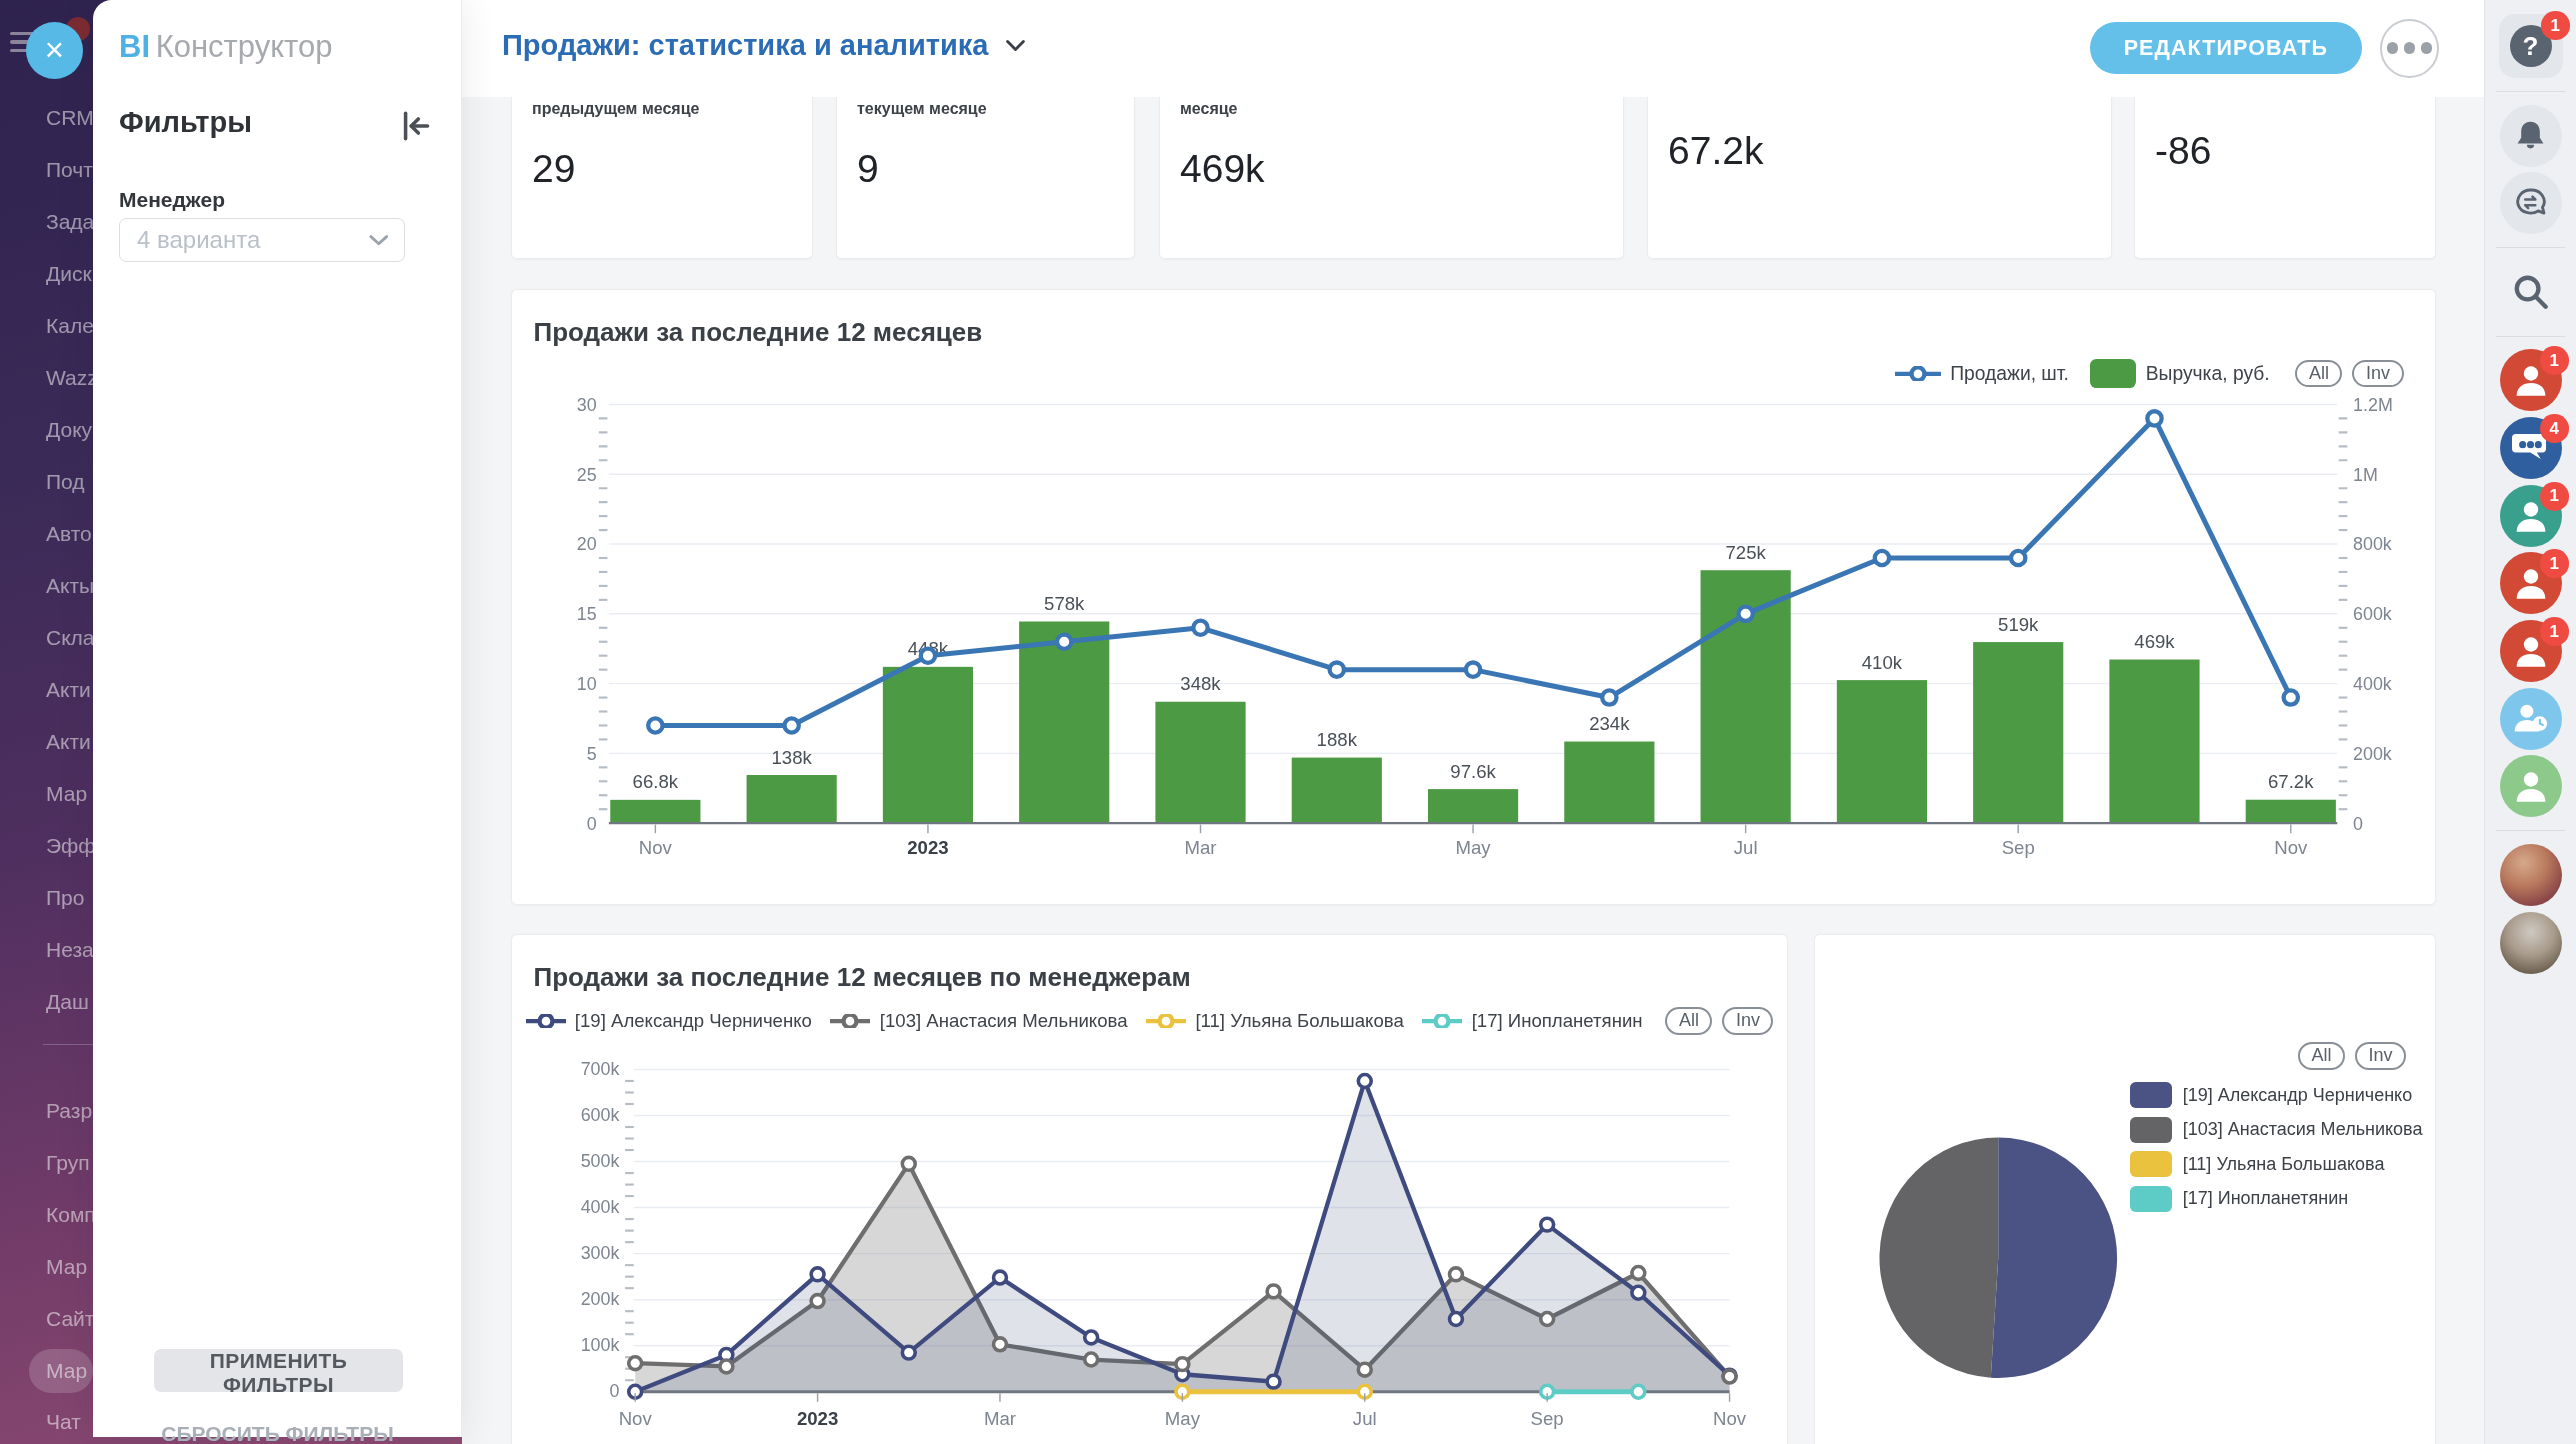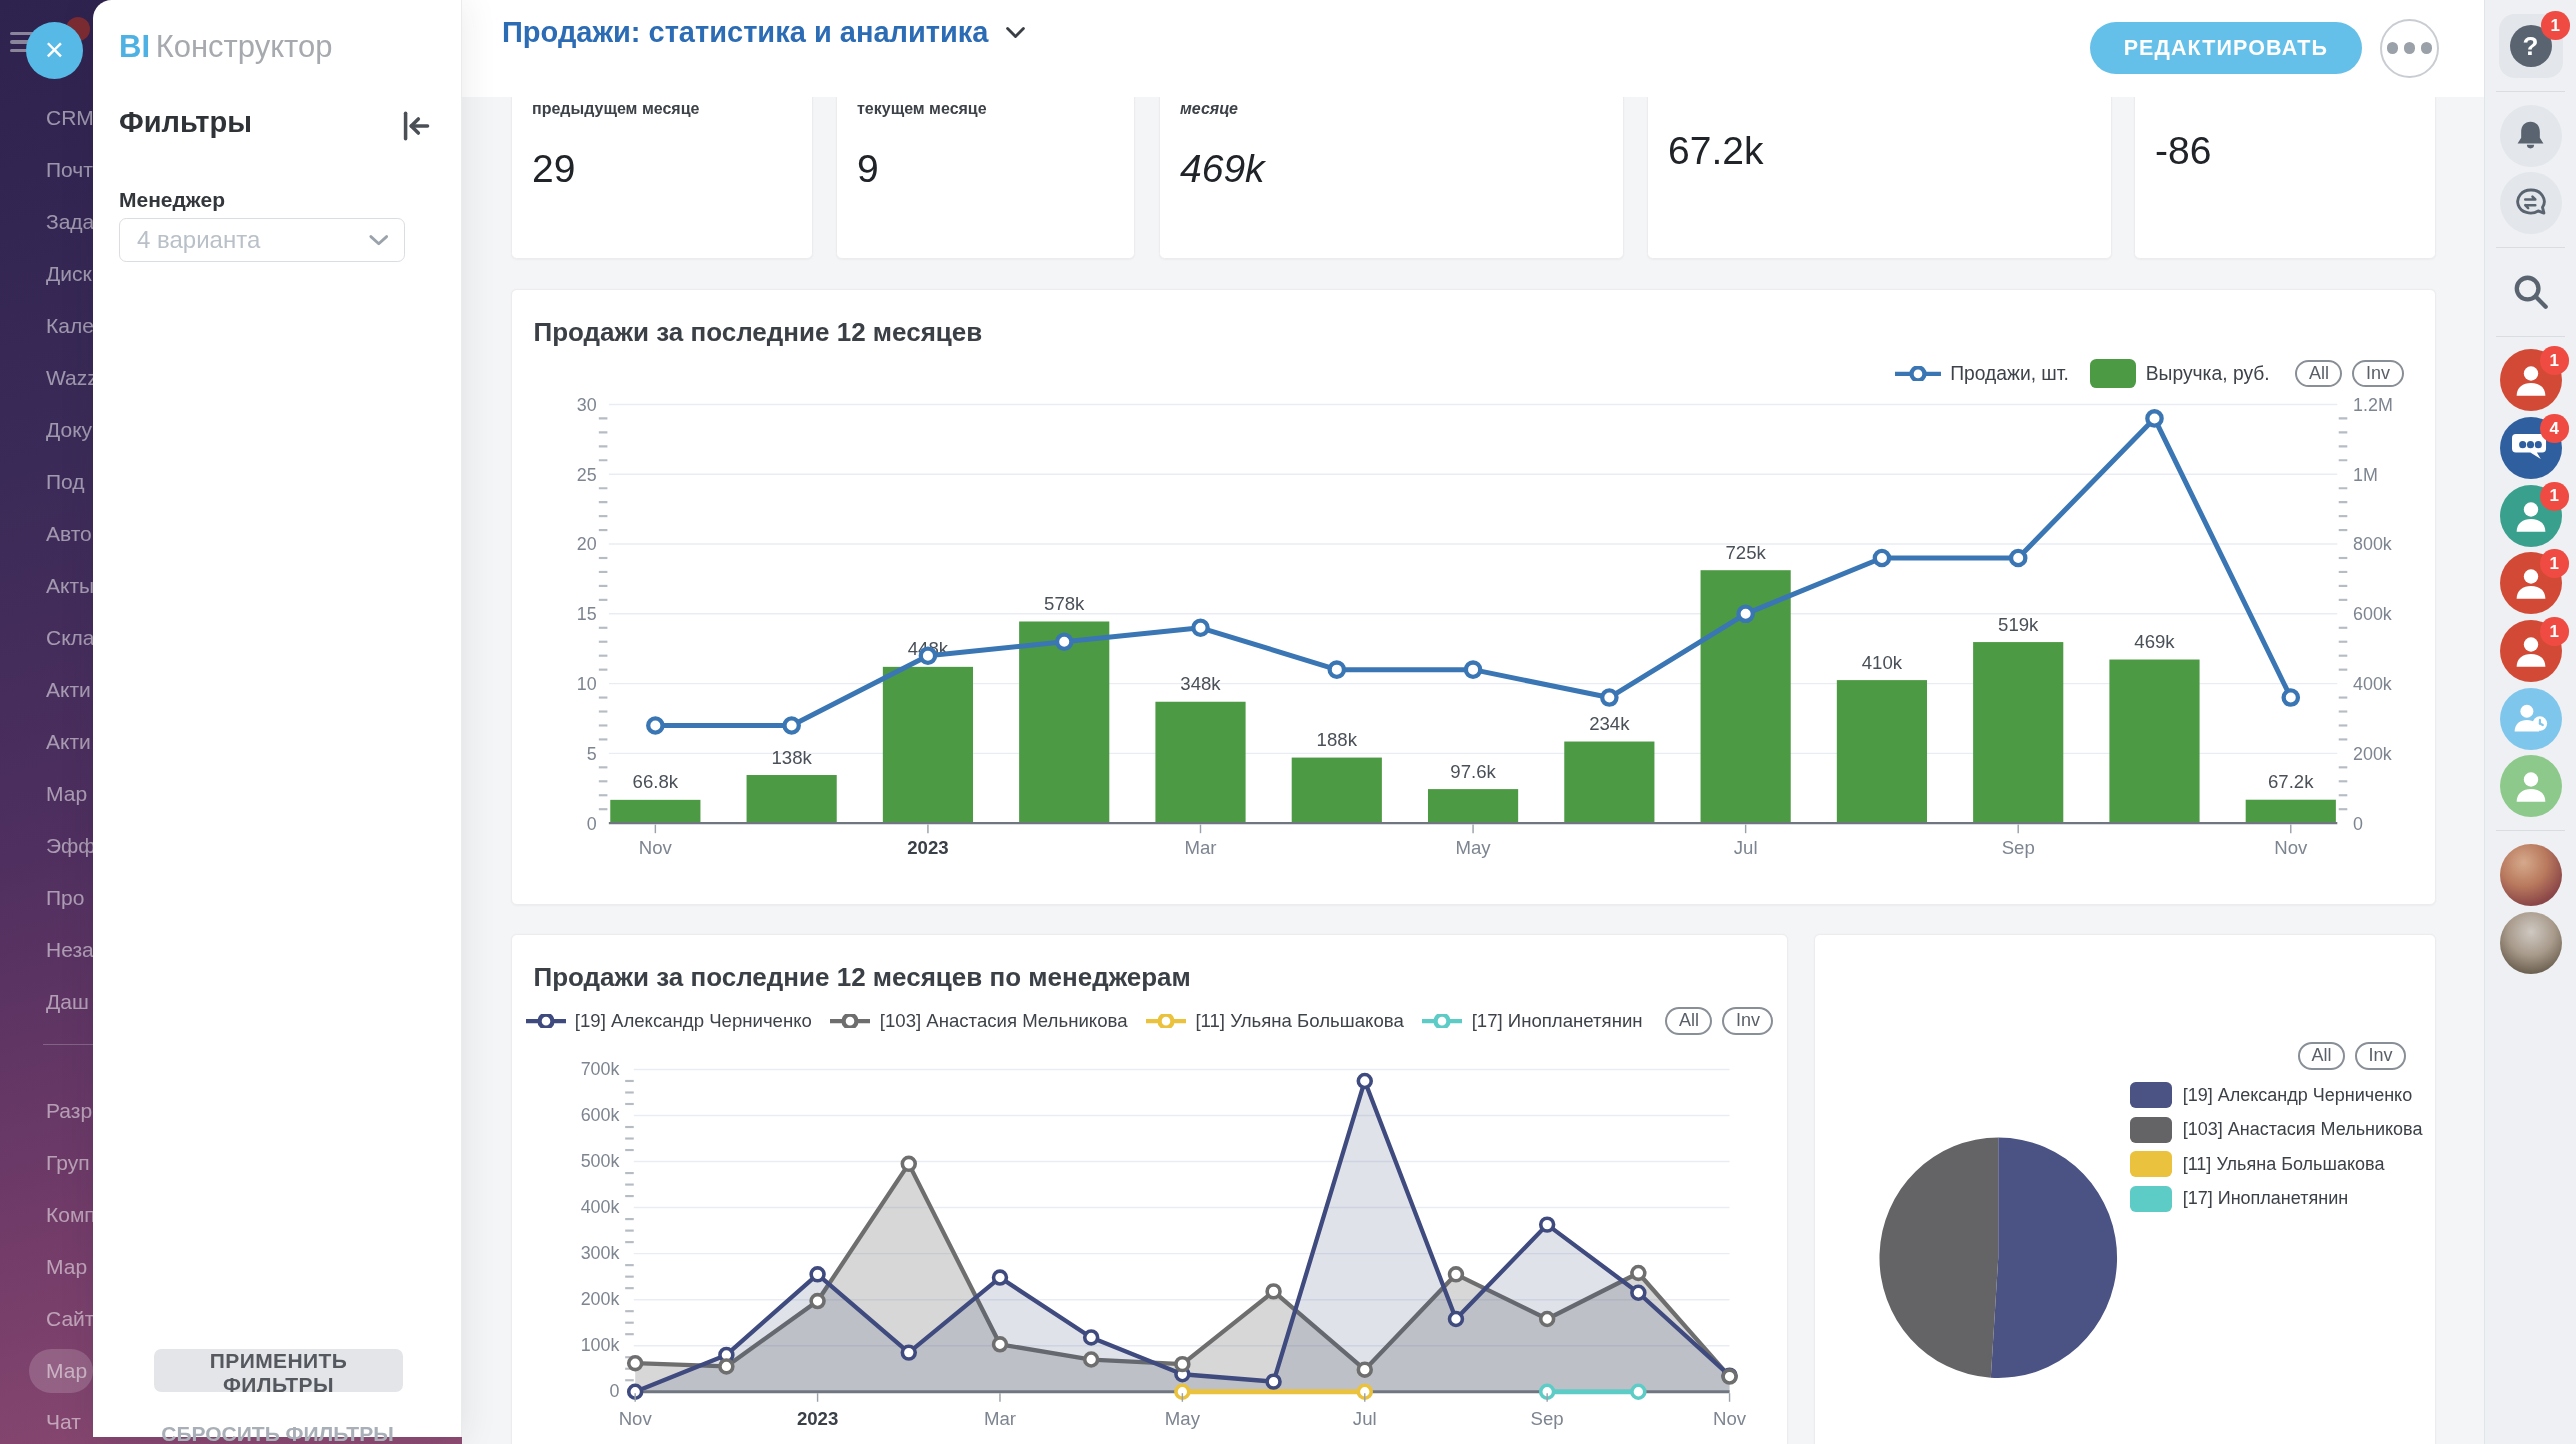--- a/index.html
+++ b/index.html
@@ -34,21 +34,21 @@
   .select { position:absolute; left:26px; top:218px; width:286px; height:44px; border:1.4px solid #dadde1; border-radius:7.2px;
     background:#fff; display:flex; align-items:center; padding:0 14.3px 0 17px; cursor:pointer; }
   .select .ph { flex:1; font-size:24px; color:#b9c0c8; }
   .apply-btn { position:absolute; left:61px; top:1349px; width:249px; height:43px; background:#e3e5e8; border:none; border-radius:7.2px;
     font-size:21px; font-weight:bold; color:#55595f; letter-spacing:0.4px; cursor:pointer; font-family:inherit; }
   .reset-btn { position:absolute; left:0; top:1422px; width:369px; text-align:center; font-size:21px; font-weight:bold; color:#a9afb7; cursor:pointer; }
 
   
   .content { position:absolute; left:462px; top:0; width:2023px; height:1445px; background:#f4f5f6; z-index:1; }
   .topbar { position:absolute; left:0; top:0; width:100%; height:97px; background:#fff; z-index:5; }
-  .page-title-wrap { position:absolute; left:40px; top:16px; display:flex; align-items:center; gap:15.8px; cursor:pointer; }
+  .page-title-wrap { position:absolute; left:40px; top:29px; display:flex; align-items:center; gap:15.8px; cursor:pointer; }
   .page-title { font-size:29px; font-weight:600; color:#2b6cb5; }
   .edit-btn { position:absolute; right:123px; top:22px; height:52px; padding:8px 34px; border:none; border-radius:29px;
     background:#64c0e9; color:#fff; font-size:21.5px; font-weight:bold; letter-spacing:1.1px; cursor:pointer; font-family:inherit; }
   .more-btn { position:absolute; right:46px; top:18.6px; width:59px; height:59px; border-radius:50%; background:#fff;
     border:2.1px solid #c9cdd2; display:flex; align-items:center; justify-content:center; gap:5.7px; cursor:pointer; }
   .more-btn i { width:11.5px; height:11.5px; border-radius:50%; background:#9ba1a9; }
 
   .kpi-card { position:absolute; top:90px; height:169px; background:#fff; border:0.7px solid #ececee; border-radius:5.7px;
     box-shadow:0 0.7px 2.1px rgba(0,0,0,0.04); z-index:1; overflow:hidden; }
   .kpi-title { padding:8.6px 20px 0; font-size:16px; font-weight:bold; color:#3d4248; white-space:nowrap; overflow:hidden; }
@@ -174,21 +174,21 @@
 
   <div id="kpi-row">
       <div class="kpi-card" style="left: 49px; width: 302px;">
         <div class="kpi-title">предыдущем месяце</div>
         <div class="kpi-value">29</div>
       </div>
       <div class="kpi-card" style="left: 374px; width: 299px;">
         <div class="kpi-title">текущем месяце</div>
         <div class="kpi-value">9</div>
       </div>
-      <div class="kpi-card" style="left: 697px; width: 465px; font-style: italic;">
+      <div class="kpi-card" style="left: 697px; width: 465px;">
         <div class="kpi-title">месяце</div>
         <div class="kpi-value">469k</div>
       </div>
       <div class="kpi-card" style="left: 1185px; width: 465px;">
         <div class="kpi-title"></div>
         <div class="kpi-value">67.2k</div>
       </div>
       <div class="kpi-card" style="left: 1672px; width: 302px;">
         <div class="kpi-title"></div>
         <div class="kpi-value">-86</div>

